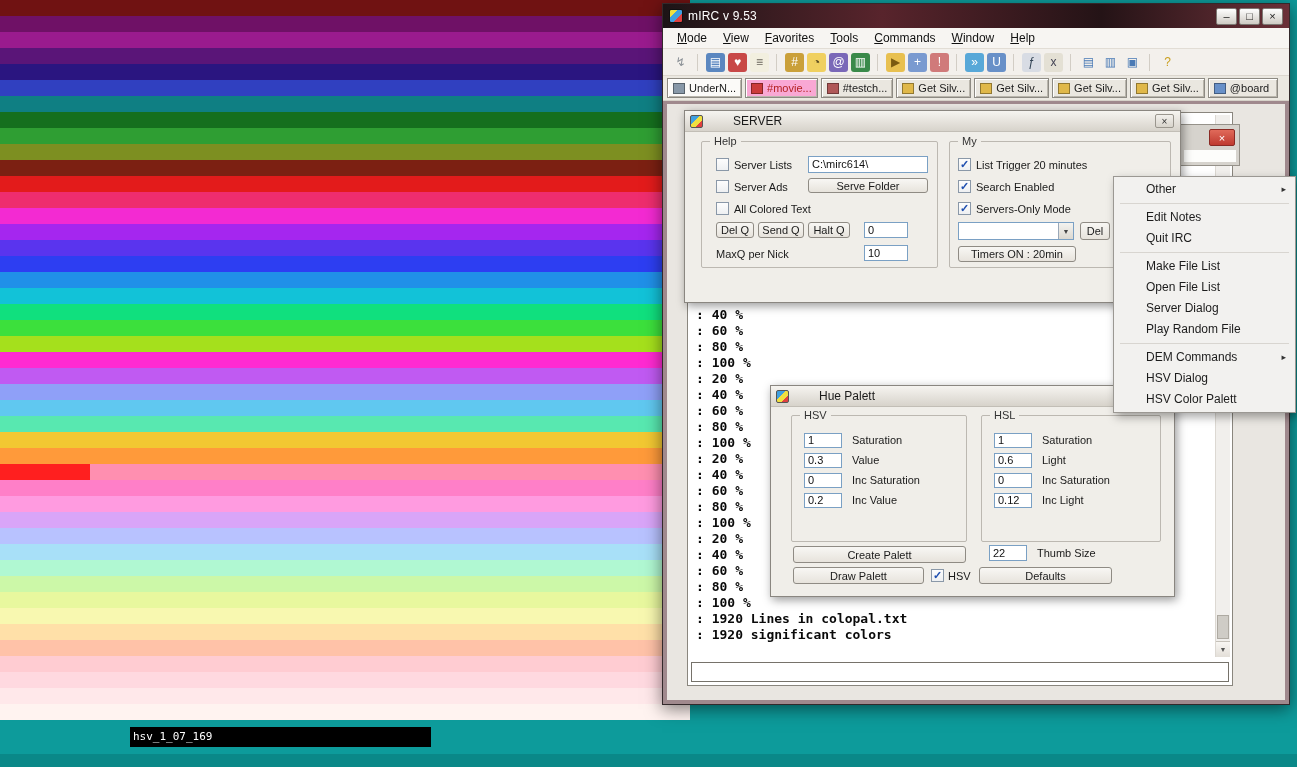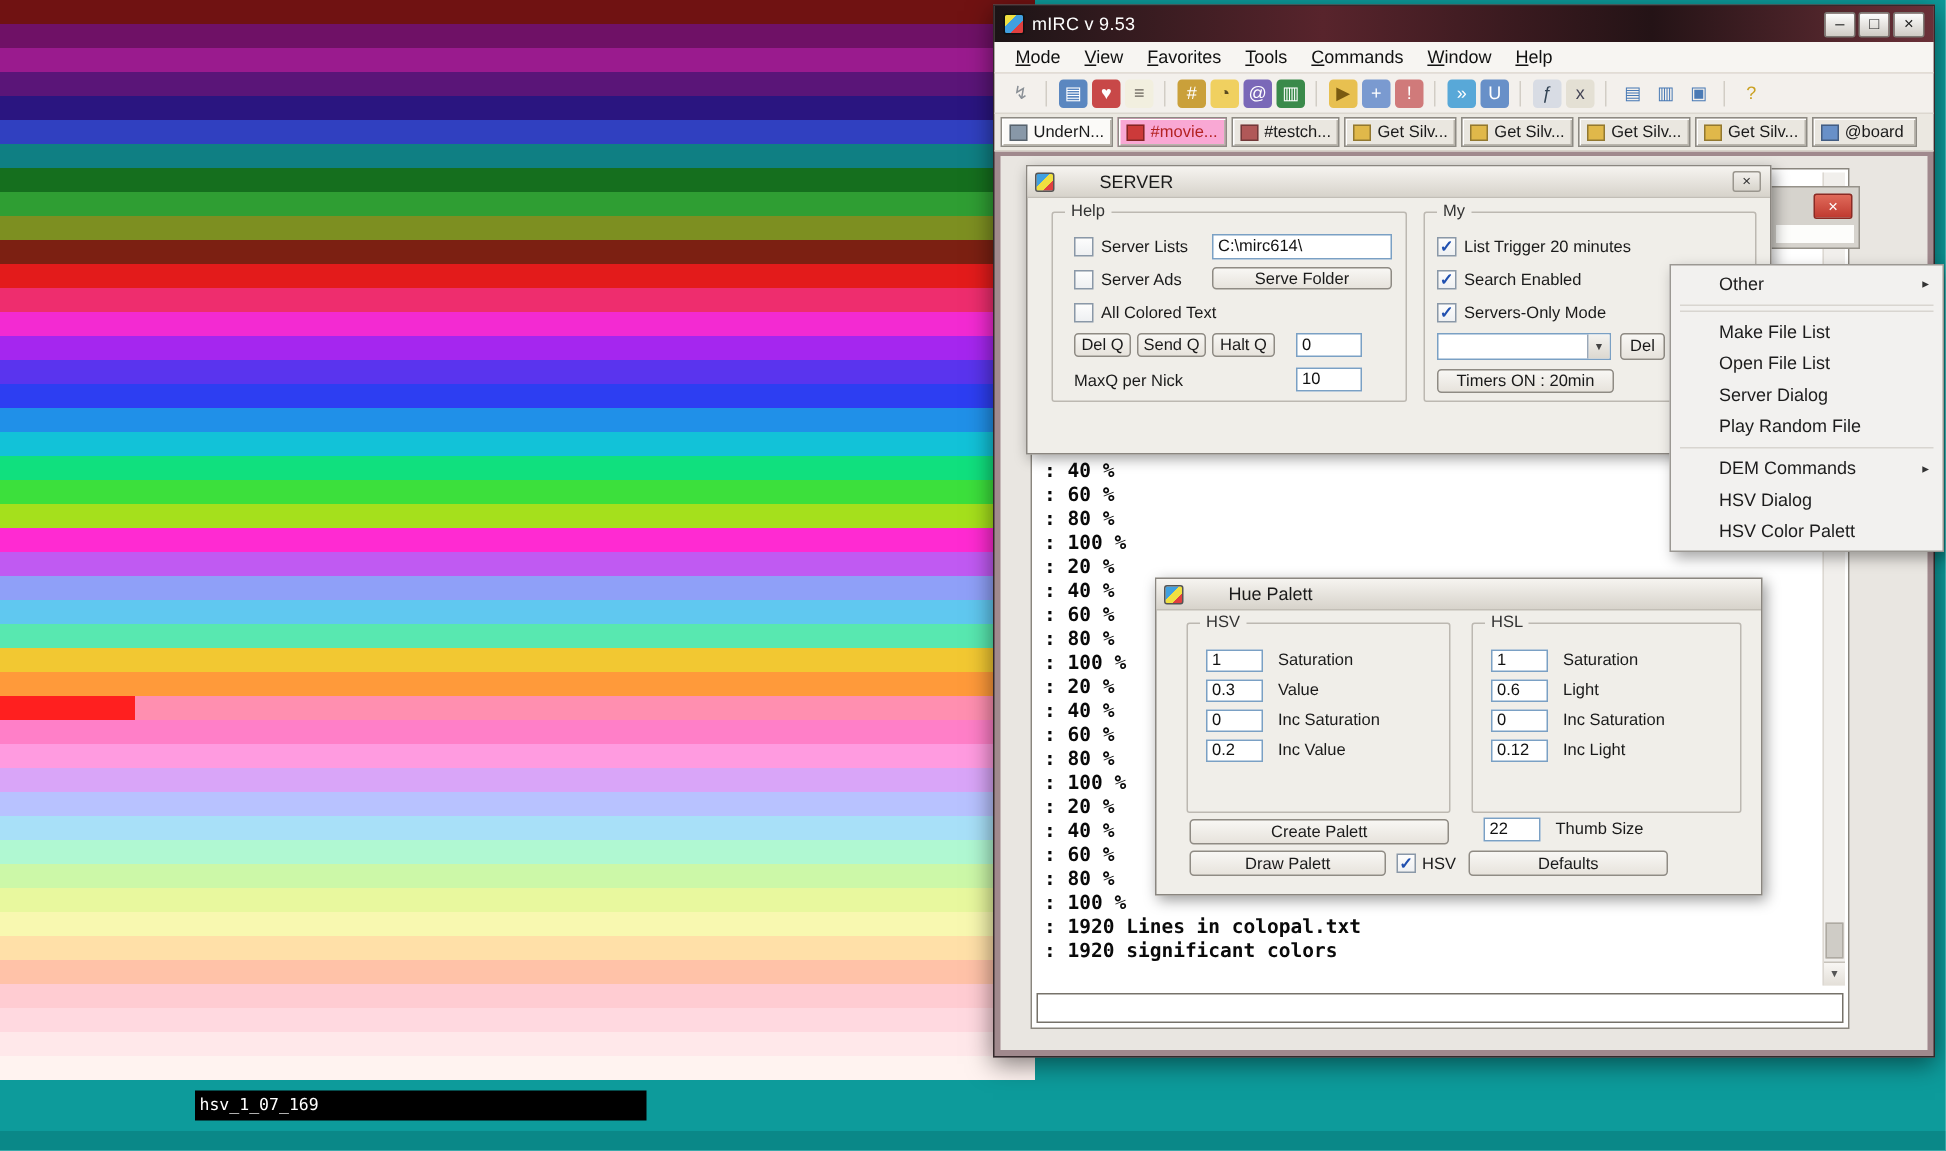--- a/index.html
+++ b/index.html
@@ -500,20 +500,31 @@
 
   <div id="context-menu">
     <div class="cm-group">
 
     <div class="cm-item">
           <span class="cm-label">Other</span>
           <span class="cm-arrow">▸</span>
         </div>
       </div>
     <div class="cm-sep"></div>
+    <div class="cm-group">
+
+    <div class="cm-item">
+          <span class="cm-label">Edit Notes</span>
+          <span class="cm-arrow"></span>
+        </div>
+        <div class="cm-item">
+          <span class="cm-label">Quit IRC</span>
+          <span class="cm-arrow"></span>
+        </div>
+      </div>
     <div class="cm-sep"></div>
     <div class="cm-group">
 
     <div class="cm-item">
           <span class="cm-label">Make File List</span>
           <span class="cm-arrow"></span>
         </div>
         <div class="cm-item">
           <span class="cm-label">Open File List</span>
           <span class="cm-arrow"></span>

